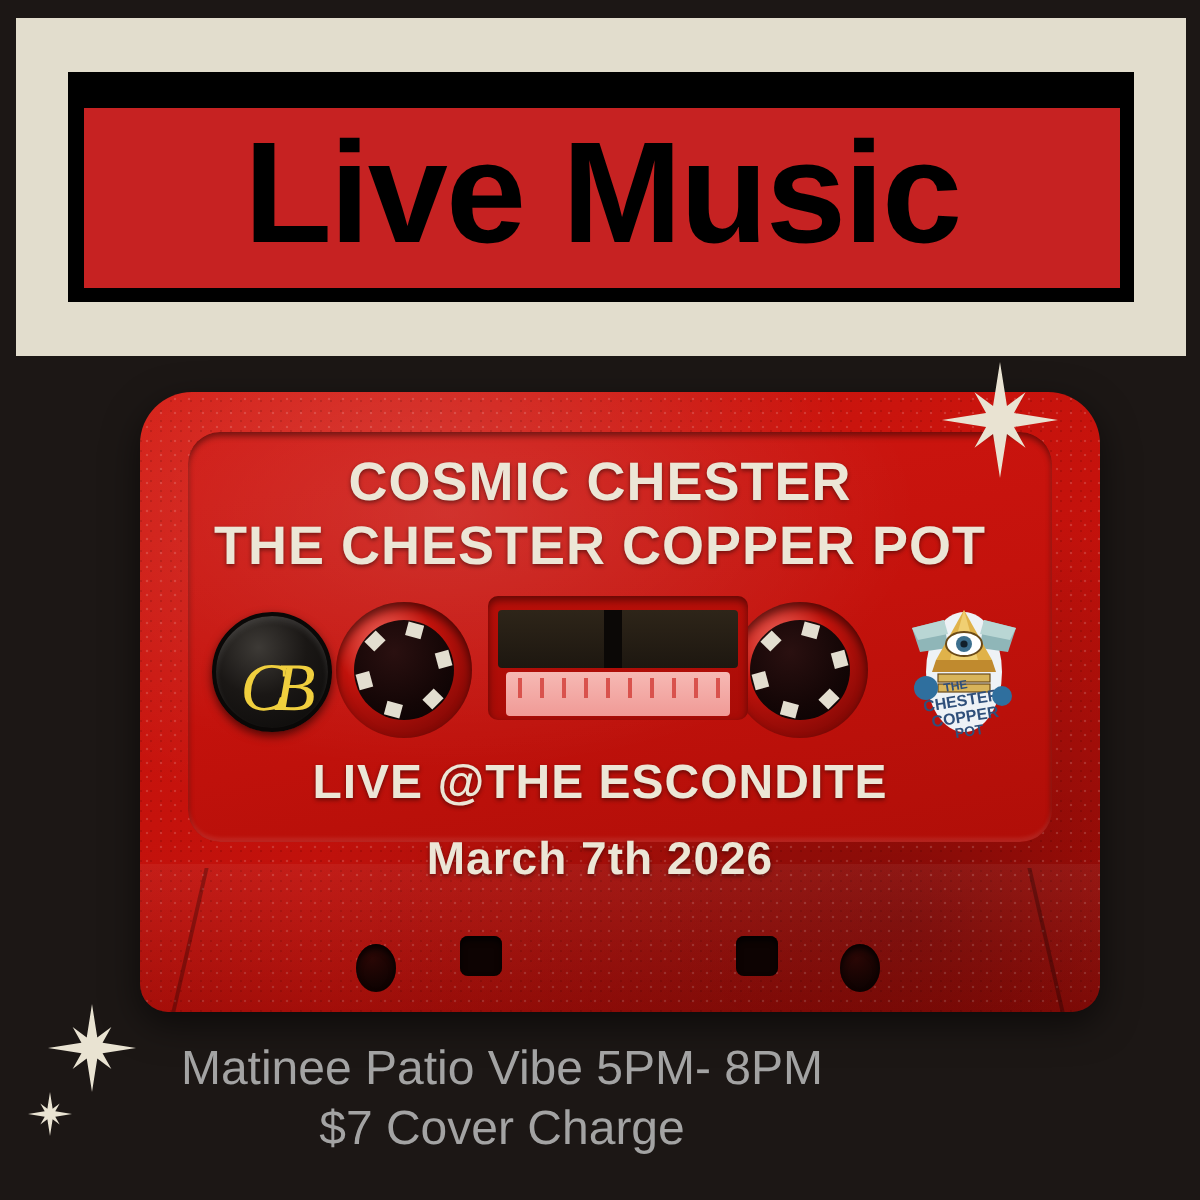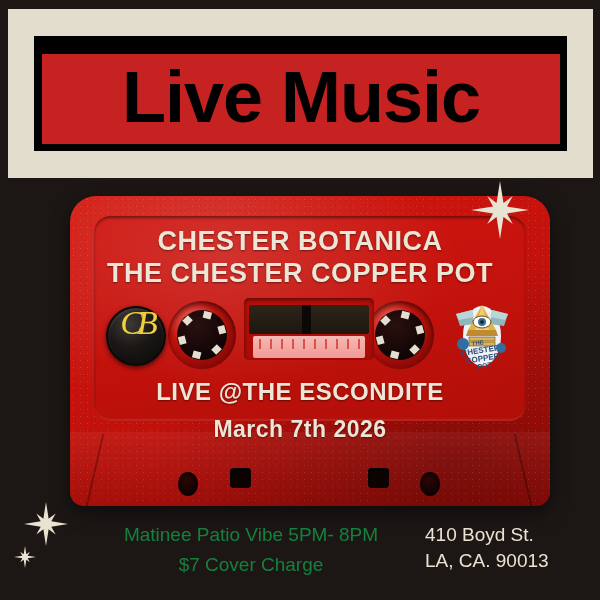--- a/index.html
+++ b/index.html
@@ -235,21 +235,21 @@
     left: 106px;
     top: 306px;
     width: 56px;
     height: 56px;
     border-radius: 50%;
     z-index: 6;
     background: radial-gradient(circle at 38% 28%, #3d3a36 0%, #1a1715 45%, #0a0908 100%);
     border: 2px solid #0a0807;
     box-shadow: 0 2px 5px rgba(0,0,0,0.6), inset 0 2px 3px rgba(255,255,255,0.12);
     display: flex;
-    align-items: flex-start;
+    align-items: flex-end;
     justify-content: center;
   }
   #logo-cb-mono {
     color: #f0cf3e;
     font-family: "Liberation Serif", serif;
     font-size: 34px;
     font-style: italic;
     line-height: 1;
     transform: translateY(-2px);
     letter-spacing: -6px;
@@ -312,22 +312,22 @@
     width: 600px;
     height: 86px;
     z-index: 7;
   }
   #footer-left {
     position: absolute;
     left: 86px;
     top: 6px;
     width: 330px;
     text-align: center;
-    color: #15803d;
-    font-size: 19px;
+    color: #a3a3a3;
+    font-size: 24px;
     line-height: 30px;
   }
   #footer-right {
     position: absolute;
     left: 425px;
     top: 8px;
     width: 165px;
     color: #e9e3d2;
     font-size: 19px;
     line-height: 26px;
@@ -346,21 +346,21 @@
     </div>
   </div>
 
   <div id="cassette">
     <div id="label-plate"></div>
     <div id="lower-band"></div>
     <div id="bevel-left"></div>
     <div id="bevel-right"></div>
   </div>
 
-  <div class="lbl-text" id="line-band1">CHESTER BOTANICA</div>
+  <div class="lbl-text" id="line-band1">COSMIC CHESTER</div>
   <div class="lbl-text" id="line-band2">THE CHESTER COPPER POT</div>
   <div class="lbl-text" id="line-venue">LIVE @THE ESCONDITE</div>
   <div class="lbl-text" id="line-date">March 7th 2026</div>
 
   <div class="spool" id="spool-left">
     <div class="spool-core">
         <div class="tooth" style="transform: rotate(15deg) translateY(17px);"></div>
         <div class="tooth" style="transform: rotate(75deg) translateY(17px);"></div>
         <div class="tooth" style="transform: rotate(135deg) translateY(17px);"></div>
         <div class="tooth" style="transform: rotate(195deg) translateY(17px);"></div>
@@ -436,19 +436,15 @@
 
   <div class="star" id="star-cassette"></div>
   <div class="star" id="star-big"></div>
   <div class="star" id="star-small"></div>
 
   <div id="footer">
     <div id="footer-left">
       <div>Matinee Patio Vibe 5PM- 8PM</div>
       <div>$7 Cover Charge</div>
     </div>
-    <div id="footer-right">
-      <div>410 Boyd St.</div>
-      <div>LA, CA. 90013</div>
-    </div>
   </div>
 
 </div>
 
 </body></html>

